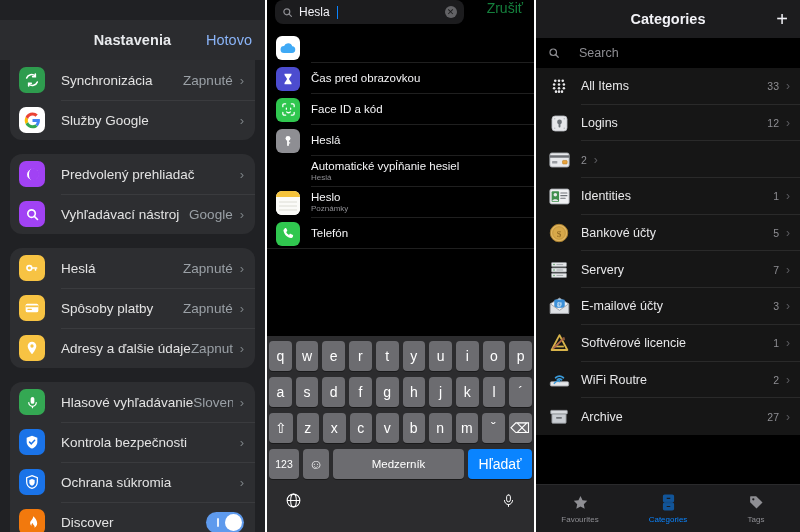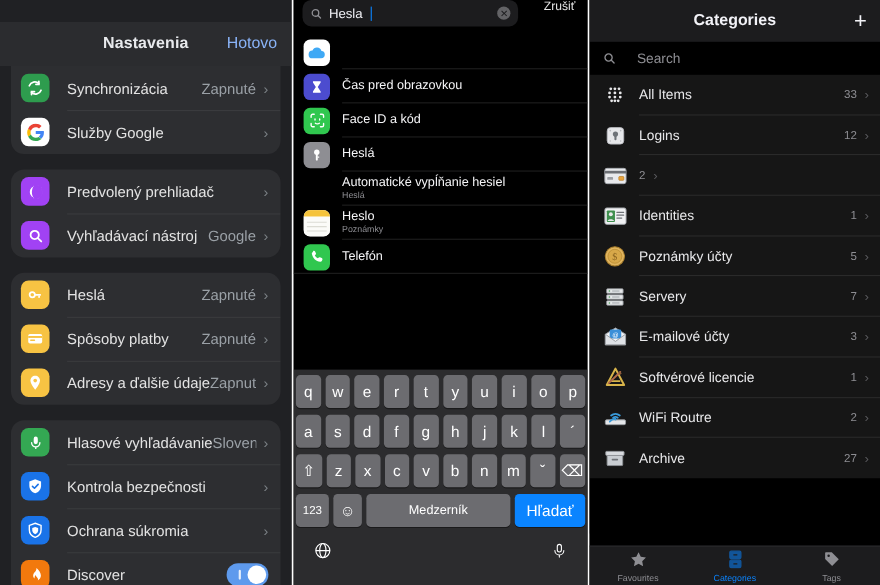--- a/index.html
+++ b/index.html
@@ -90,21 +90,21 @@
   }
   .m-sicon { color:#8e8e93; display:flex; }
   .m-qtext { color:#f2f2f7; font-size: 12px; white-space:nowrap; }
   .m-caret { width:1.5px; height:13px; background:#0a84ff; margin-left:1px; }
   .m-clear {
     position:absolute; right:7px; top:50%; transform:translateY(-50%);
     width:12px; height:12px; border-radius:50%; background:#636366;
     display:flex; align-items:center; justify-content:center;
     color:#1c1c1e; font-size:9px; line-height:1;
   }
-  .m-cancel { color:#e5e5e5; font-size:11px; white-space:nowrap; padding-right:3px; }
+  .m-cancel { color:#15803d; font-size:14px; white-space:nowrap; padding-right:3px; }
 
   .m-results { background:#000; }
   .m-row {
     display:flex; align-items:center; height:31px;
     padding-left: 9px; position: relative;
   }
   .m-row::after{
     content:""; position:absolute; left:44px; right:0; bottom:0;
     height:1px; background:#1f1f1f;
   }
@@ -165,21 +165,21 @@
     content:""; position:absolute; left:45px; right:0; bottom:0; height:1px; background:#2a2a2a;
   }
   .r-row:last-child::after{ display:none; }
   .r-ico { width:22px; height:22px; flex:0 0 22px; margin-right:11px;
            display:flex; align-items:center; justify-content:center; }
   .r-label { color:#e8e8ea; font-size:12.5px; flex:1; white-space:nowrap; }
   .r-count { color:#8e8e93; font-size:10.5px; margin-right:7px; }
   .r-chev { color:#5a5a5e; font-size:12px; }
   .r-spacer { background:#000; }
   .r-tabbar {
-    position:absolute; left:0; bottom:0; width:264px; height:36px;
+    position:absolute; left:0; bottom:0; width:264px; height:48px;
     background:#1c1c1e; display:flex; align-items:center;
     border-top:1px solid #2a2a2c;
   }
   .r-tab { flex:1; display:flex; flex-direction:column; align-items:center; gap:3px; }
   .r-tab .ti { color:#8e8e93; display:flex; height:18px; align-items:center; }
   .r-tab .tl { color:#8e8e93; font-size:8px; }
   .r-tab.active .ti { color:#0a84ff; }
   .r-tab.active .tl { color:#0a84ff; }
 </style>
 </head>
@@ -583,21 +583,21 @@
       </div>
 
       <div class="r-row">
         <div class="r-ico">
           <svg width="20" height="20" viewBox="0 0 24 24">
             <circle cx="12" cy="12" r="10.5" fill="#e0b45e" stroke="#a97f2c" stroke-width="1.1"></circle>
             <circle cx="12" cy="12" r="7.6" fill="#d7a849" stroke="#b88c33" stroke-width=".8"></circle>
             <text x="12" y="16.4" text-anchor="middle" font-family="Liberation Serif, serif" font-size="11" fill="#8a6420">$</text>
           </svg>
         </div>
-        <div class="r-label">Poznámky účty</div>
+        <div class="r-label">Bankové účty</div>
         <div class="r-count">5</div>
         <div class="r-chev">›</div>
       </div>
 
       <div class="r-row">
         <div class="r-ico">
           <svg width="20" height="20" viewBox="0 0 24 24">
             <rect x="3" y="3" width="18" height="5" rx="1" fill="#e4e6e8" stroke="#8d9195" stroke-width=".9"></rect>
             <rect x="3" y="9.5" width="18" height="5" rx="1" fill="#e4e6e8" stroke="#8d9195" stroke-width=".9"></rect>
             <rect x="3" y="16" width="18" height="5" rx="1" fill="#e4e6e8" stroke="#8d9195" stroke-width=".9"></rect>

